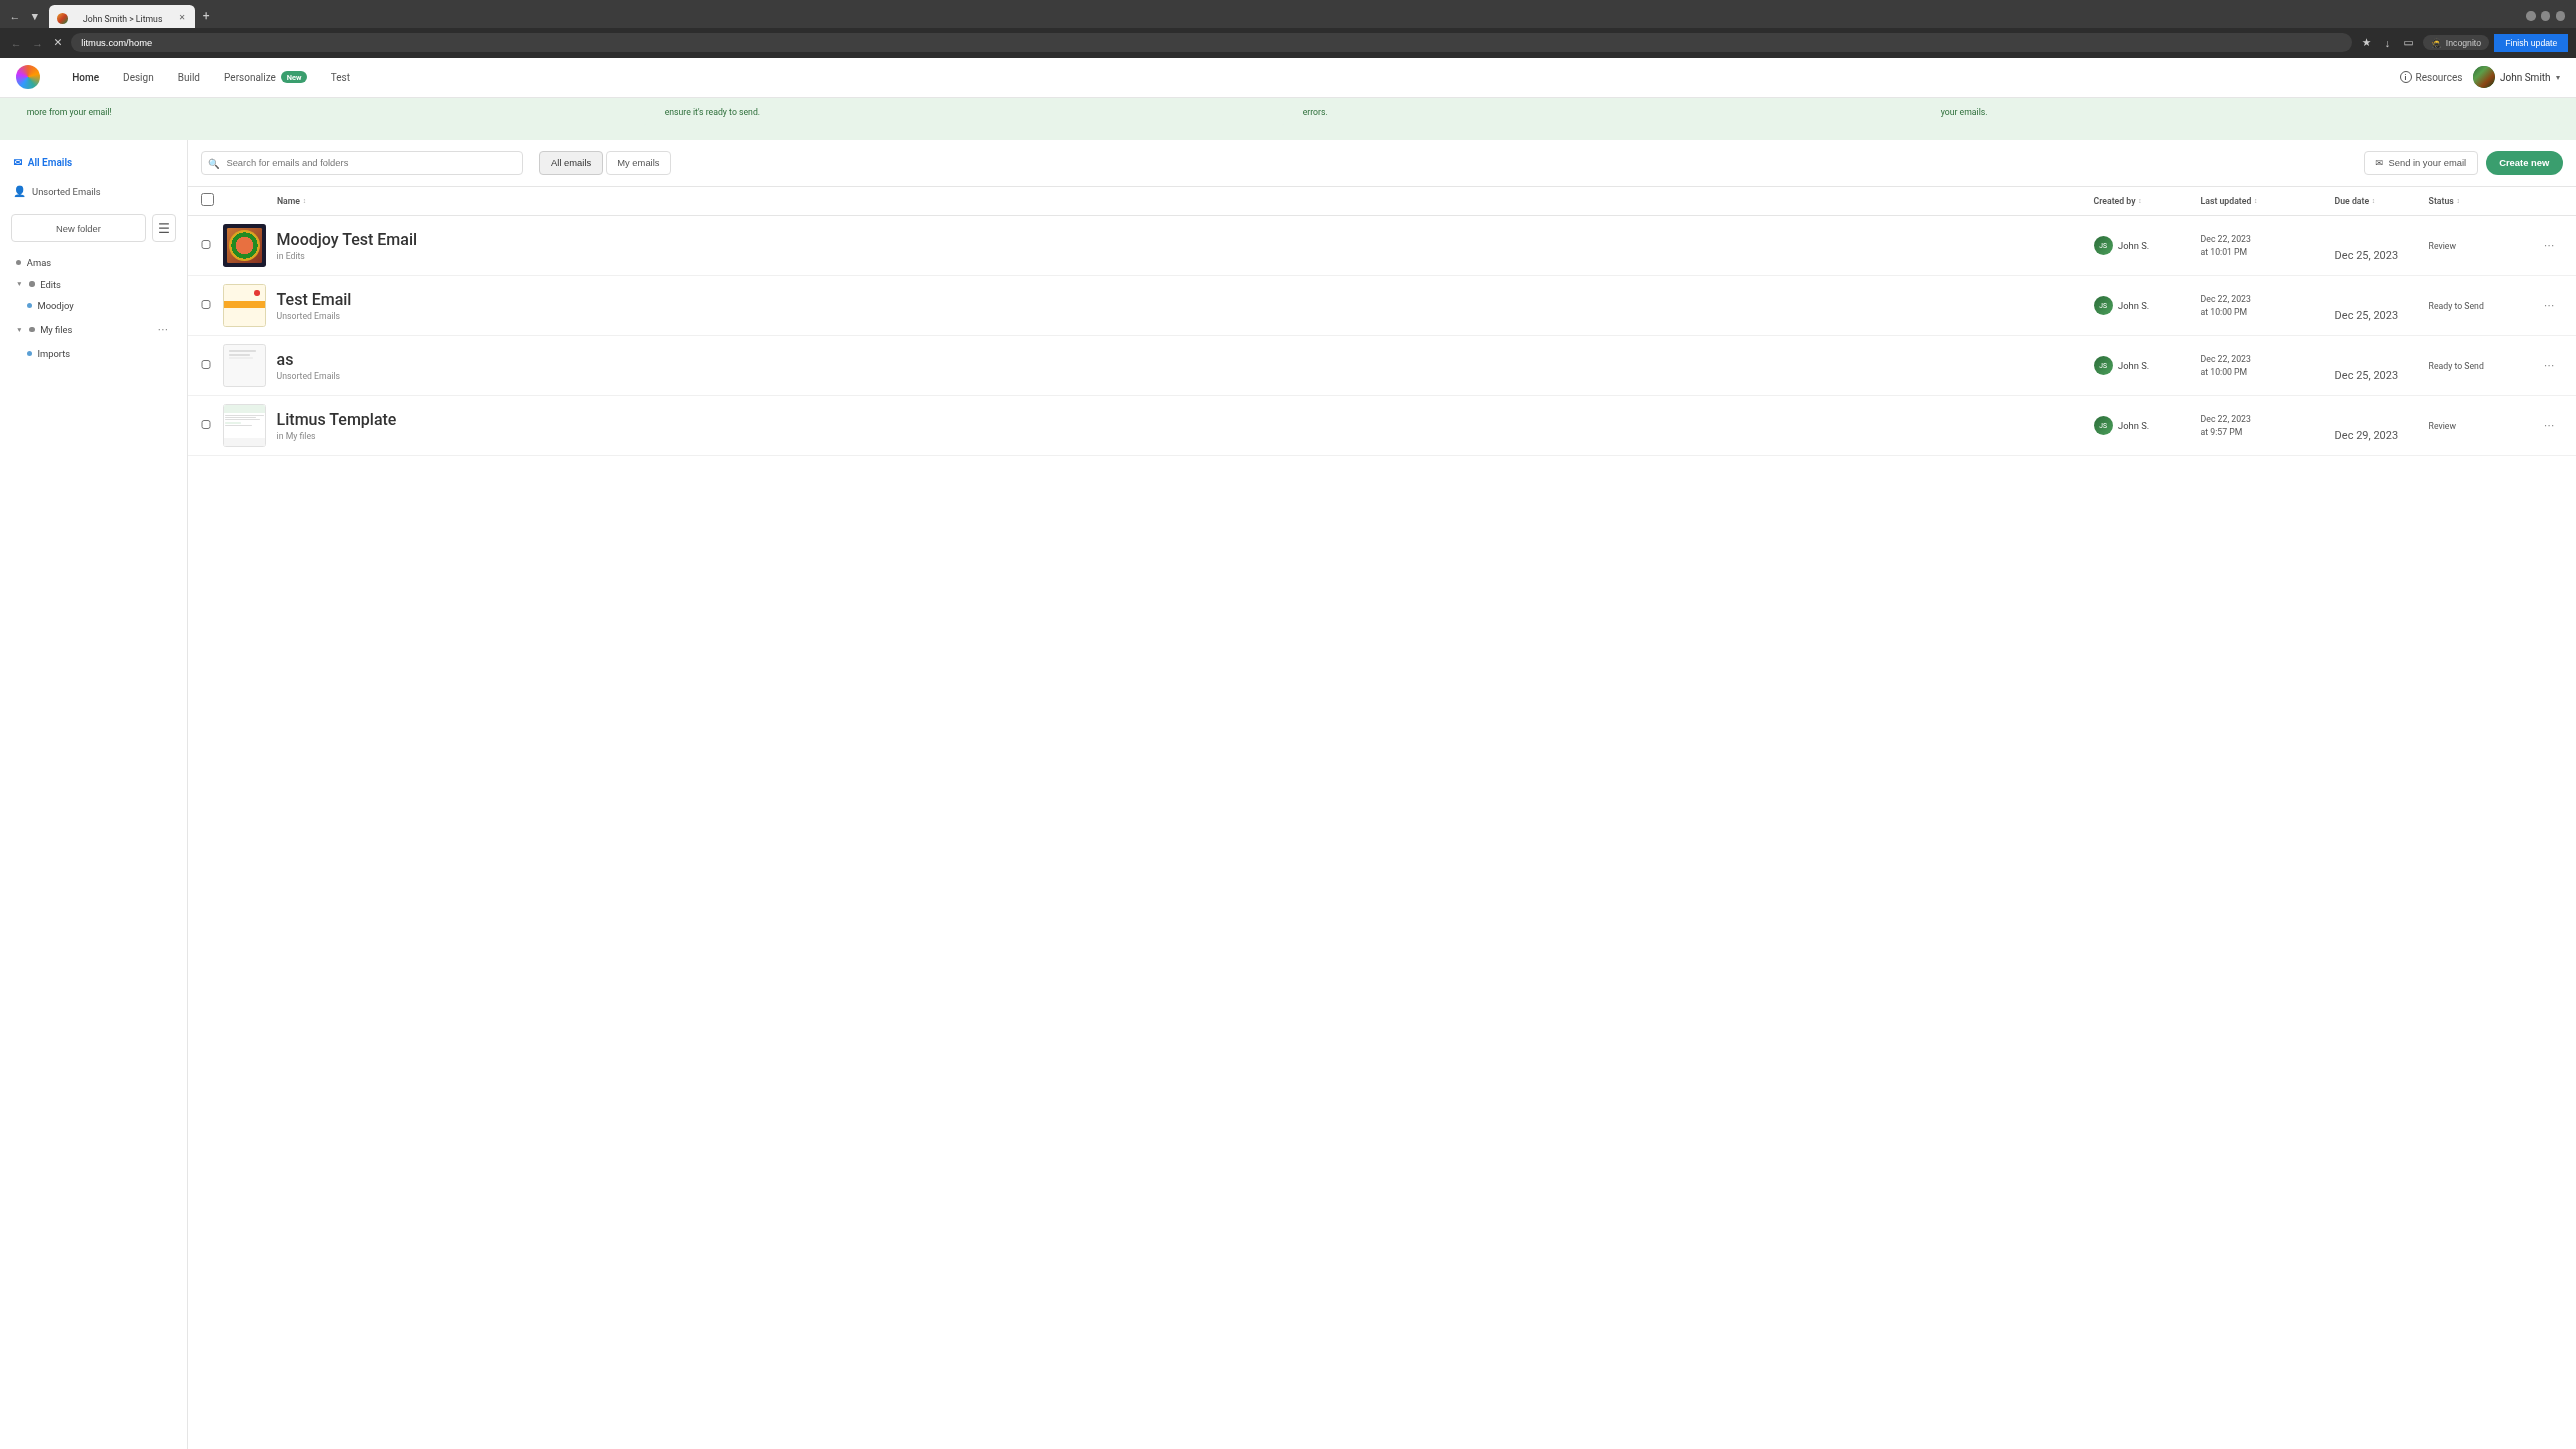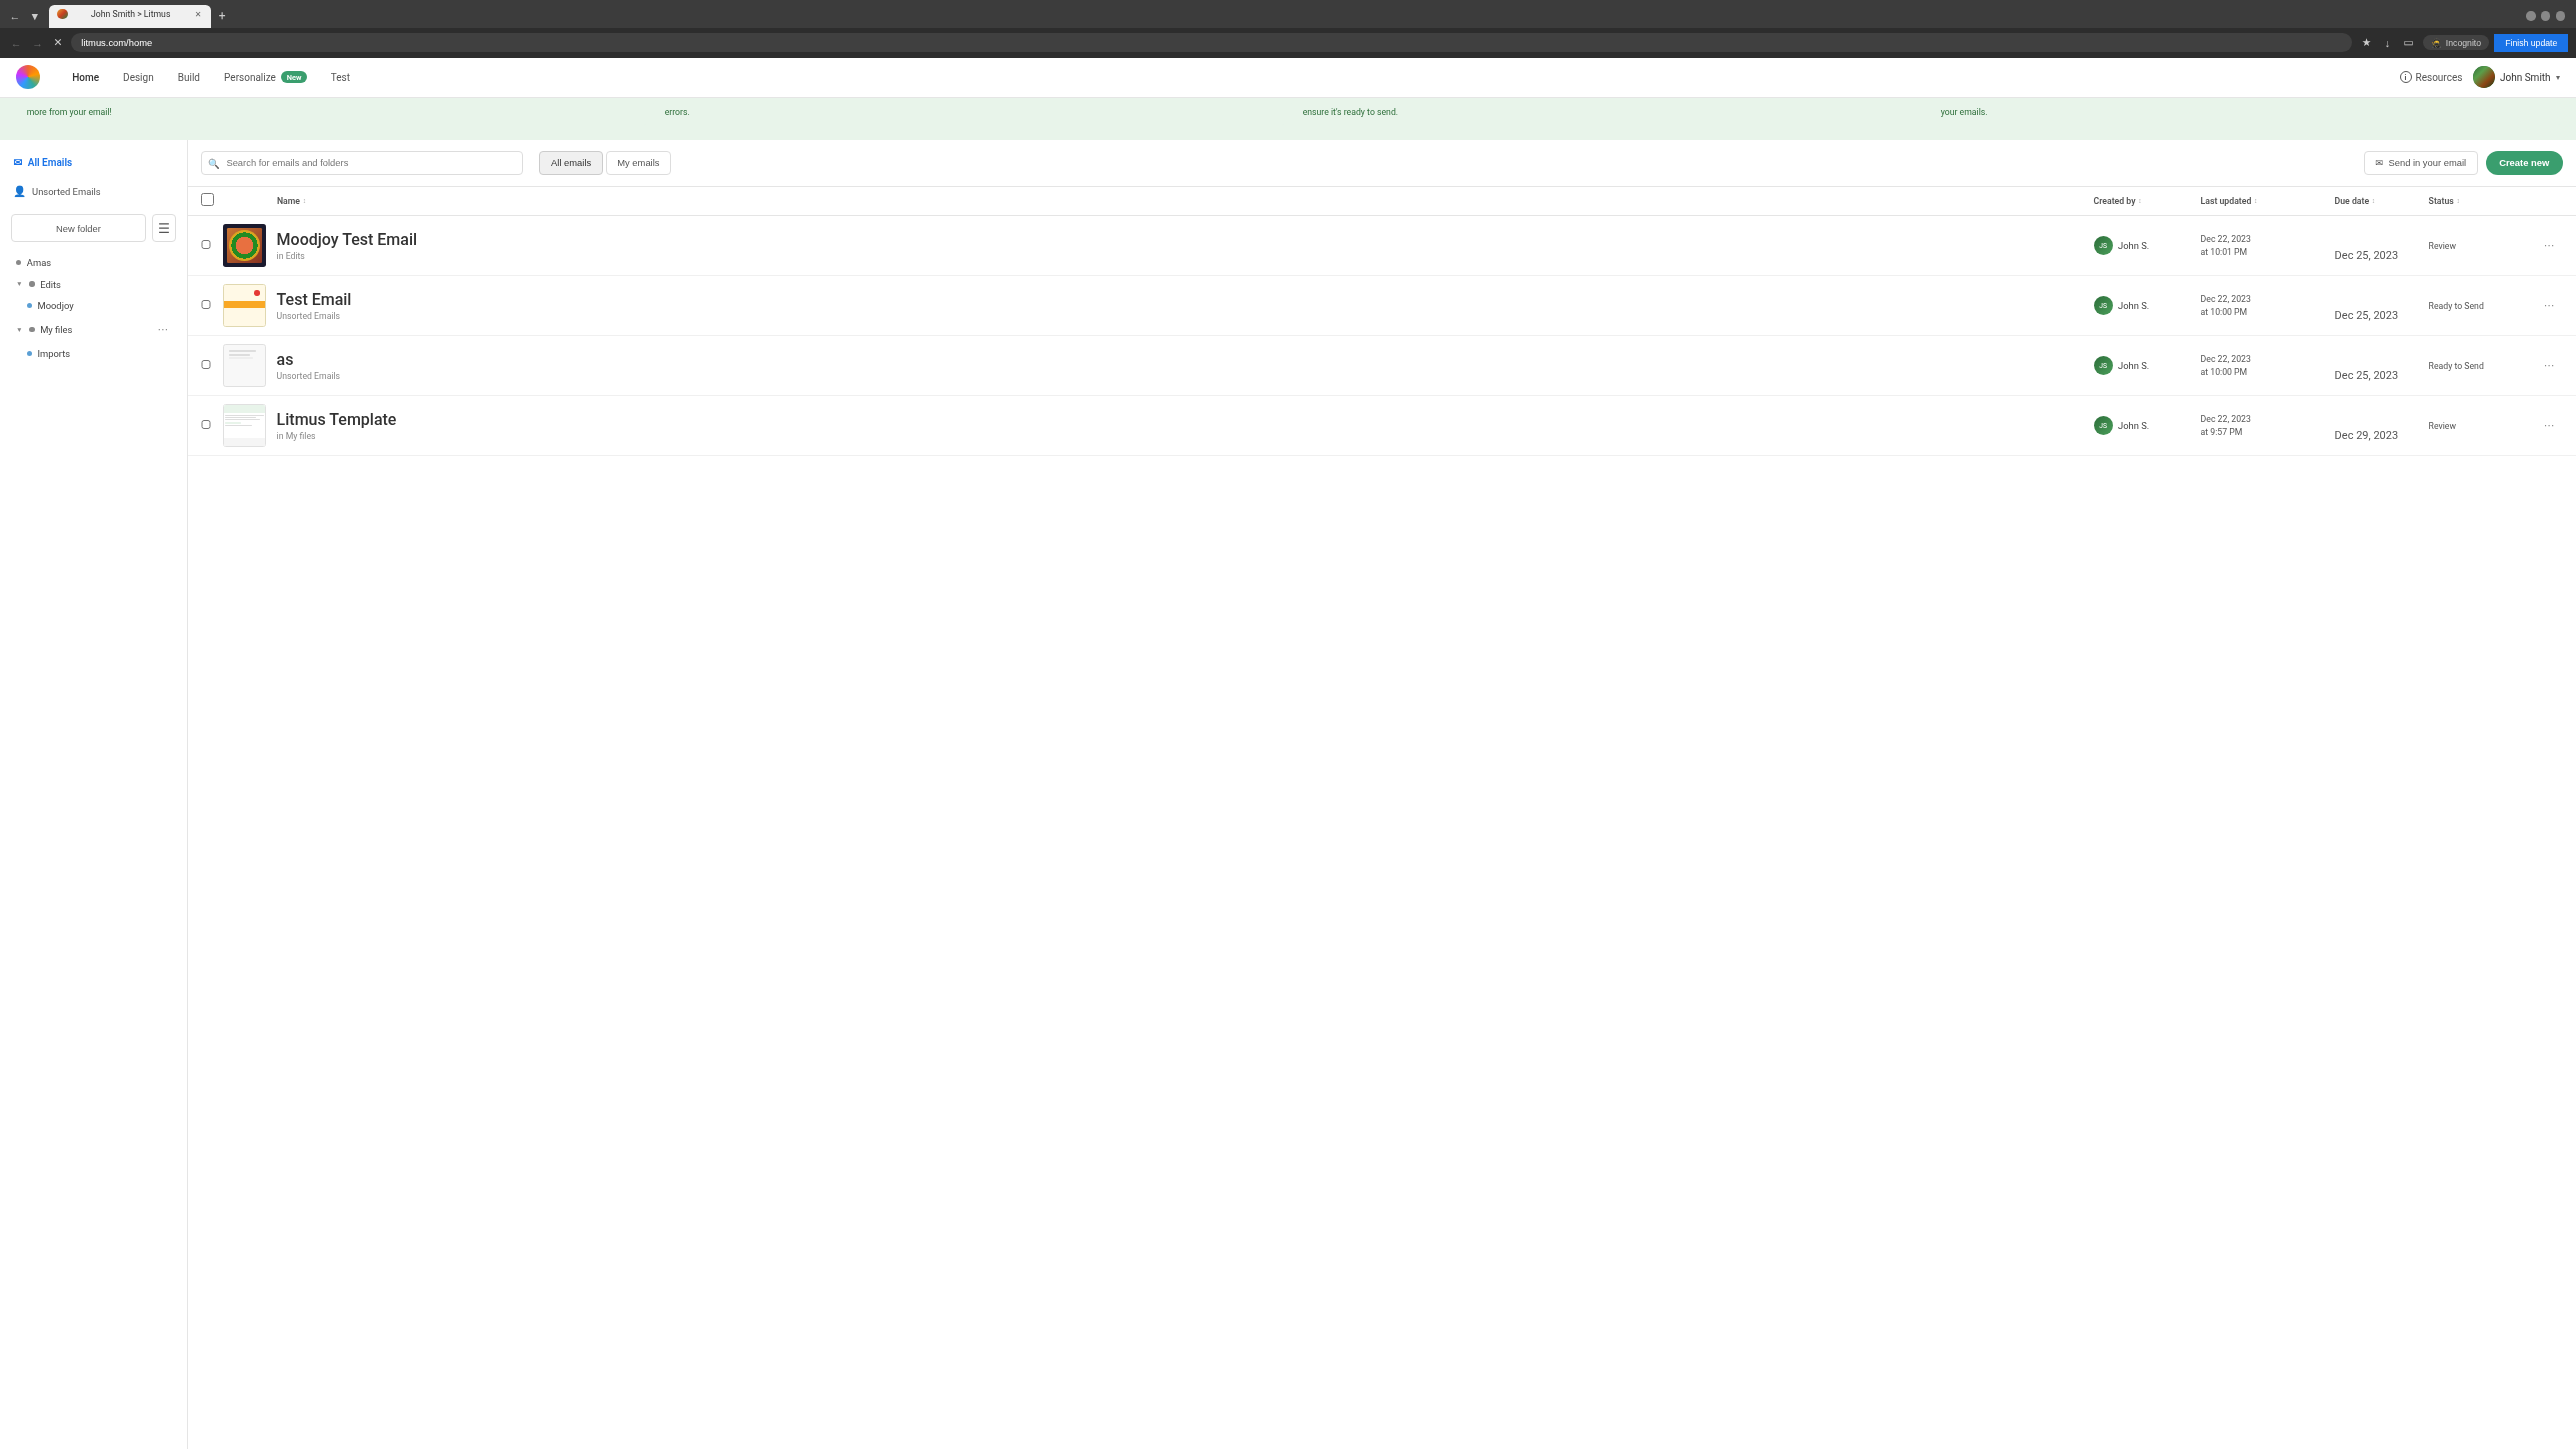--- a/index.html
+++ b/index.html
@@ -3,21 +3,21 @@
   <meta charset="utf-8">
   <style>
     * { box-sizing: border-box; margin: 0; padding: 0; }
     body { font-family: -apple-system, BlinkMacSystemFont, 'Segoe UI', Roboto, sans-serif; background: #f5f5f5; font-size: 9.4px; color: #333; overflow: hidden; }
 
     
     .browser-chrome { background: #2d2d2d; width: 100%; }
     .browser-tab-bar { display: flex; align-items: center; background: #3c3c3c; padding: 4px 5.4px 0; gap: 2.7px; height: 28px; }
     .browser-tab-back-forward { display: flex; gap: 1.3px; margin-right: 2.7px; }
     .browser-btn { background: none; border: none; cursor: pointer; color: #ccc; font-size: 10.7px; padding: 2.7px 4px; border-radius: 2.7px; }
-    .browser-tab { display: flex; align-items: flex-start; background: #f0f0f0; border-radius: 5.4px 5.4px 0 0; padding: 4px 8px; gap: 23px; min-width: 134px; height: 23px; }
+    .browser-tab { display: flex; align-items: flex-end; background: #f0f0f0; border-radius: 5.4px 5.4px 0 0; padding: 4px 8px; gap: 15px; min-width: 134px; height: 23px; }
     .browser-tab-favicon { width: 10.7px; height: 10.7px; border-radius: 50%; background: linear-gradient(135deg, #e8a030, #c84020, #208040); }
     .browser-tab-title { font-size: 8.7px; color: #333; flex: 1; }
     .browser-tab-close { color: #666; cursor: pointer; font-size: 8px; padding: 1.3px; border-radius: 1.3px; }
     .browser-tab-new { color: #ccc; font-size: 12px; padding: 2.7px 5.4px; cursor: pointer; }
     .browser-window-controls { margin-left: auto; display: flex; gap: 5.4px; padding-right: 5.4px; }
     .win-ctrl { width: 9.4px; height: 9.4px; border-radius: 50%; border: none; cursor: pointer; }
     .win-ctrl.minimize { background: #888; }
     .win-ctrl.maximize { background: #888; }
     .win-ctrl.close { background: #888; }
 
@@ -199,24 +199,24 @@
         <span class="chevron-down">▾</span>
       </div>
     </div>
   </nav>
 
   <div class="feature-cards-area">
     <div class="feature-card">
       <div class="feature-card-text">more from your email!</div>
     </div>
     <div class="feature-card">
+      <div class="feature-card-text">ensure it's ready to send.</div>
+    </div>
+    <div class="feature-card">
       <div class="feature-card-text">errors.</div>
-    </div>
-    <div class="feature-card">
-      <div class="feature-card-text">ensure it's ready to send.</div>
     </div>
     <div class="feature-card">
       <div class="feature-card-text">your emails.</div>
     </div>
   </div>
 
   <div class="main-content">
 
     <aside class="sidebar">
       <div class="sidebar-section-title">

